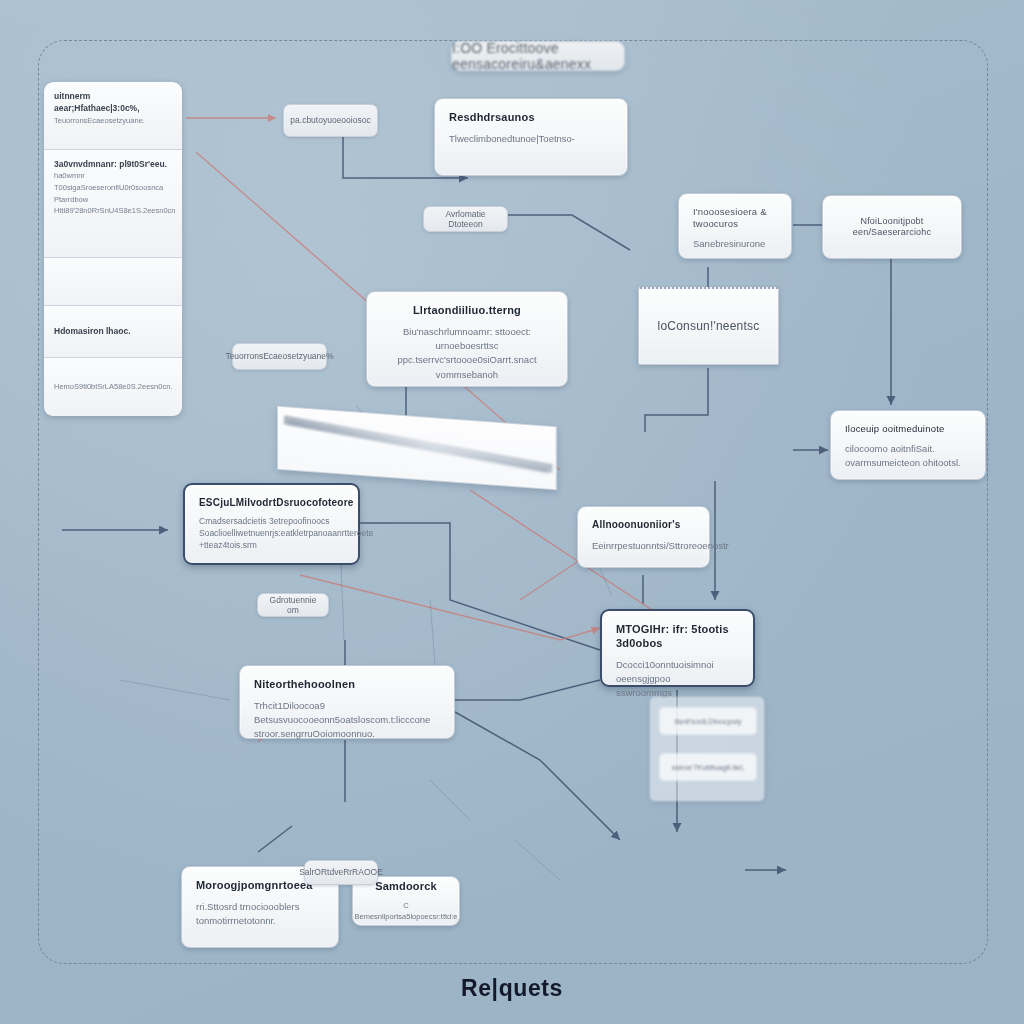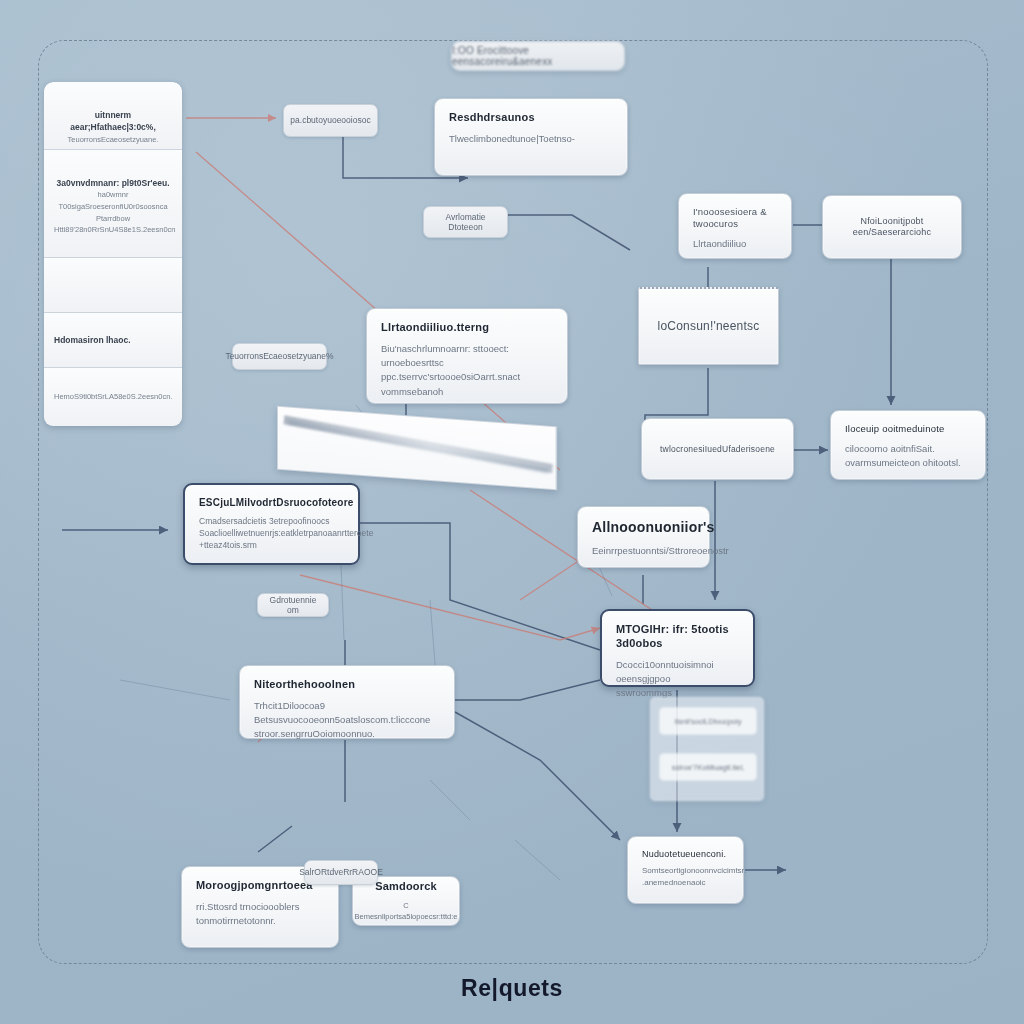--- a/index.html
+++ b/index.html
@@ -70,23 +70,22 @@
   .stack{
     position:absolute;left:44px;top:82px;width:138px;
     border-radius:9px;overflow:hidden;
     box-shadow:0 2px 6px rgba(40,60,85,.24);
     filter:blur(.2px);
   }
   .stack .row{
     background:linear-gradient(180deg,#fbfcfd 0%,#f0f2f5 100%);
     border-bottom:1px solid #cbd3dc;
     box-sizing:border-box;
-    padding:27px 10px;
+    padding:8px 10px;
     color:#39424f;
-    text-align:center;
   }
   .stack .row:last-child{border-bottom:none;}
   .stack .row .t{font-size:8.5px;font-weight:bold;line-height:1.45;filter:blur(.6px);}
   .stack .row .d{font-size:7.5px;color:#77818f;line-height:1.55;filter:blur(.75px);}
   .stack .row.r1{height:68px;border-radius:9px 9px 0 0;}
   .stack .row.r2{height:108px;}
   .stack .row.r3{height:48px;}
   .stack .row.r4{height:52px;display:flex;align-items:center;}
   .stack .row.r5{height:58px;display:flex;align-items:center;}
 
@@ -132,21 +131,21 @@
   }
   .ghost .g1{top:9px;}
   .ghost .g2{top:55px;}
 
   
   .header-pill{
     position:absolute;left:451px;top:41px;width:172px;height:28px;
     background:linear-gradient(180deg,#eef1f4 0%,#e2e7ec 100%);
     border:1px solid #ccd4dd;border-radius:9px;
     display:flex;align-items:center;justify-content:center;
-    font-size:10px;color:#5a6472;letter-spacing:.2px;
+    font-size:14px;color:#5a6472;letter-spacing:.2px;
     box-shadow:0 2px 5px rgba(40,60,85,.2);
     filter:blur(.85px);
   }
 
   
   .caption{
     position:absolute;left:0;top:975px;width:1024px;
     text-align:center;font-size:23px;font-weight:bold;
     color:#13182a;letter-spacing:.6px;
     filter:blur(.35px);
@@ -232,76 +231,68 @@
     </div>
   </div>
 
   <div class="node" style="left:434px;top:98px;width:194px;height:78px;">
     <div class="title">Resdhdrsaunos</div>
     <div class="sub">Tlweclimbonedtunoe|Toetnso-</div>
   </div>
 
   <div class="node" style="left:678px;top:193px;width:114px;height:66px;">
     <div class="title" style="font-weight:normal;font-size:9.5px;color:#4a5462;">I'nooosesioera &amp; twoocuros</div>
-    <div class="sub">Llrtaondiiliuo</div>
+    <div class="sub">Sanebresinurone</div>
   </div>
 
   <div class="node center-only" style="left:822px;top:195px;width:140px;height:64px;">
     <div class="title" style="font-weight:normal;font-size:9px;color:#4a5462;">NfoiLoonitjpobt een/Saeserarciohc</div>
   </div>
 
-  <div class="node" style="left:366px;top:308px;width:202px;height:96px;">
+  <div class="node" style="left:366px;top:291px;width:202px;height:96px;text-align:center;">
     <div class="title">Llrtaondiiliuo.tterng</div>
     <div class="sub" style="white-space:pre-line">Biu'naschrlumnoarnr: sttooect: urnoeboesrttsc
 ppc.tserrvc'srtoooe0siOarrt.snact vommsebanoh</div>
   </div>
 
   <div class="node square center-only" style="left:638px;top:287px;width:141px;height:78px;">
     <div class="title" style="font-weight:normal;font-size:12px;color:#4a5462;">loConsun!'neentsc</div>
   </div>
 
   <div class="node" style="left:830px;top:410px;width:156px;height:70px;">
     <div class="title" style="font-weight:normal;font-size:9.5px;">Iloceuip ooitmeduinote</div>
     <div class="sub" style="white-space:pre-line">cilocoomo aoitnfiSait.
 ovarmsumeicteon ohitootsl.</div>
   </div>
 
-  <div class="node center-only" style="left:641px;top:418px;width:153px;height:62px;">
-    <div class="title" style="font-weight:normal;font-size:8.5px;color:#4a5462;">twlocronesiIuedUfaderisoene</div>
-  </div>
 
   <div class="node strong" style="left:183px;top:483px;width:177px;height:82px;">
     <div class="title" style="font-size:10px;margin-bottom:5px;">ESCjuLMilvodrtDsruocofoteore</div>
     <div class="sub" style="white-space:pre-line;font-size:8.5px;line-height:1.45;">Cmadsersadcietis  3etrepoofinoocs
 Soaclioelliwetnuenrjs:eatkletrpanoaanrtteroete
 +tteaz4tois.srm</div>
   </div>
 
   <div class="node" style="left:577px;top:506px;width:133px;height:62px;">
-    <div class="title" style="font-size:14px;">Allnooonuoniior's</div>
+    <div class="title" style="font-size:10px;">Allnooonuoniior's</div>
     <div class="sub">Eeinrrpestuonntsi/Sttroreoenostr</div>
   </div>
 
   <div class="node strong" style="left:600px;top:609px;width:155px;height:78px;">
     <div class="title">MTOGIHr: ifr: 5tootis 3d0obos</div>
     <div class="sub" style="white-space:pre-line">Dcocci10onntuoisimnoi oeensgjgpoo
 sswroommgs</div>
   </div>
 
   <div class="node" style="left:239px;top:665px;width:216px;height:74px;">
     <div class="title">Niteorthehooolnen</div>
     <div class="sub" style="white-space:pre-line">Trhcit1Diloocoa9  Betsusvuocooeonn5oatsloscom.t:licccone
 stroor.sengrruOoiomoonnuo.</div>
   </div>
 
-  <div class="node" style="left:627px;top:836px;width:117px;height:68px;">
-    <div class="title" style="font-weight:normal;font-size:9px;margin-bottom:5px;">Nuduotetueuenconi.</div>
-    <div class="sub" style="white-space:pre-line;font-size:8px;">Somtseortigionoonnvcicimtsr:
-.anemednoenaoic</div>
-  </div>
 
 
   <div class="node" style="left:181px;top:866px;width:158px;height:82px;">
     <div class="title">Moroogjpomgnrtoeea</div>
     <div class="sub" style="white-space:pre-line">rri.Sttosrd  trnocioooblers
 tonmotirrnetotonnr.</div>
   </div>
 
   <div class="node center-only" style="left:352px;top:876px;width:108px;height:50px;flex-direction:column;">
     <div class="title" style="margin-bottom:6px;">Samdoorck</div>
@@ -312,20 +303,20 @@
     <div class="streak"></div>
     <div class="streak2"></div>
   </div>
 
   <div class="ghost">
     <div class="gbox g1">Ilsnli'soclLDtvucpoiy</div>
     <div class="gbox g2">sslroe'7Kotiltuagtl.tiel,</div>
   </div>
 
   <div class="pill" style="left:283px;top:104px;width:95px;height:33px;">pa.cbutoyuoeooiosoc</div>
-  <div class="pill" style="left:423px;top:206px;width:85px;height:32px;">Avrlomatie  Dtoteeon</div>
+  <div class="pill" style="left:423px;top:206px;width:85px;height:26px;">Avrlomatie  Dtoteeon</div>
   <div class="pill" style="left:232px;top:343px;width:95px;height:27px;">TeuorronsEcaeosetzyuane%</div>
   <div class="pill" style="left:257px;top:593px;width:72px;height:24px;">Gdrotuennie om</div>
   <div class="pill" style="left:304px;top:836px;width:74px;height:25px;margin-top:24px;">SalrORtdveRrRAOOE</div>
 
   <div class="caption">Re|quets</div>
 
 </div>
 
 </body></html>

